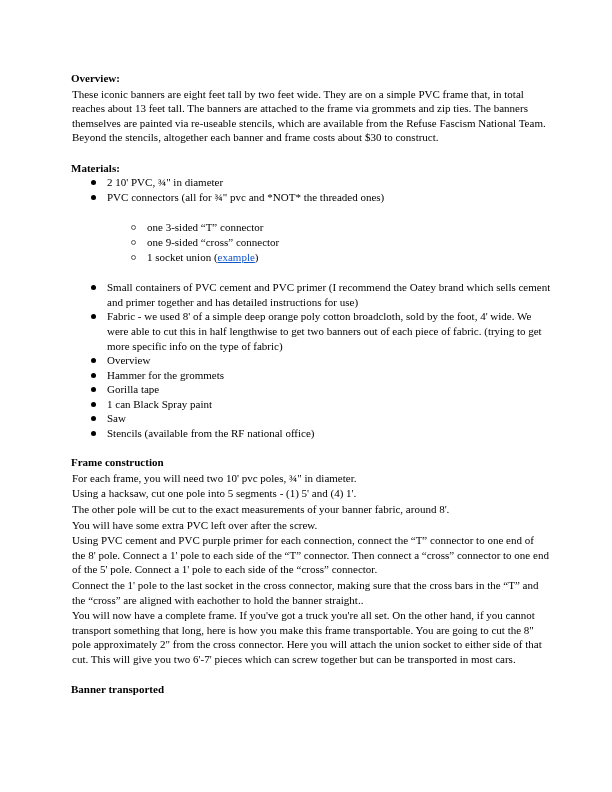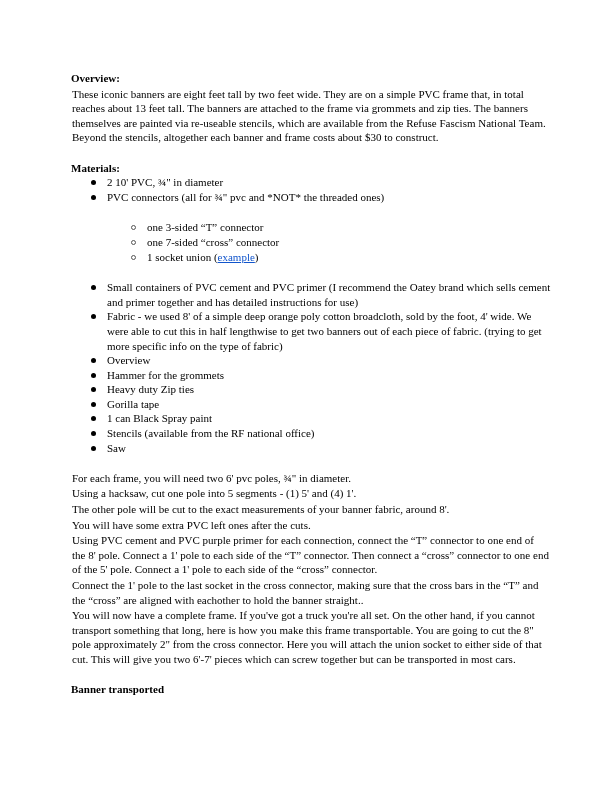--- a/index.html
+++ b/index.html
@@ -47,21 +47,21 @@
       <span>PVC connectors (all for ¾" pvc and *NOT* the threaded ones)</span>
     </li>
     <li style="padding-left:0">
       <ul class="l2">
         <li>
           <span class="bullet"></span>
           <span>one 3-sided “T” connector</span>
         </li>
         <li>
           <span class="bullet"></span>
-          <span>one 7-sided “cross” connector</span>
+          <span>one 9-sided “cross” connector</span>
         </li>
         <li>
           <span class="bullet"></span>
           <span>1 socket union (</span><a class="link" href="#">example</a><span>)</span>
         </li>
       </ul>
     </li>
     <li>
       <span class="bullet"></span>
       <span>Small containers of PVC cement and PVC primer (I recommend the Oatey brand which sells cement and primer together and has detailed instructions for use)</span>
@@ -73,46 +73,43 @@
     <li>
       <span class="bullet"></span>
       <span>Overview</span>
     </li>
     <li>
       <span class="bullet"></span>
       <span>Hammer for the grommets</span>
     </li>
     <li>
       <span class="bullet"></span>
-      <span>Heavy duty Zip ties</span>
-    </li>
-    <li>
-      <span class="bullet"></span>
       <span>Gorilla tape</span>
     </li>
     <li>
       <span class="bullet"></span>
       <span>1 can Black Spray paint</span>
     </li>
     <li>
       <span class="bullet"></span>
-      <span>Stencils (available from the RF national office)</span>
+      <span>Saw</span>
     </li>
     <li>
       <span class="bullet"></span>
-      <span>Saw</span>
+      <span>Stencils (available from the RF national office)</span>
     </li>
   </ul>
 
   <div class="spacer"></div>
 
-  <p>For each frame, you will need two 6' pvc poles, ¾" in diameter.</p>
+  <p class="heading">Frame construction</p>
+  <p>For each frame, you will need two 10' pvc poles, ¾" in diameter.</p>
   <p>Using a hacksaw, cut one pole into 5 segments - (1) 5' and (4) 1'.</p>
   <p>The other pole will be cut to the exact measurements of your banner fabric, around 8'.</p>
-  <p>You will have some extra PVC left ones after the cuts.</p>
+  <p>You will have some extra PVC left over after the screw.</p>
   <p>Using PVC cement and PVC purple primer for each connection, connect the “T” connector to one end of the 8' pole. Connect a 1' pole to each side of the “T” connector. Then connect a “cross” connector to one end of the 5' pole. Connect a 1' pole to each side of the “cross” connector.</p>
   <p>Connect the 1' pole to the last socket in the cross connector, making sure that the cross bars in the “T” and the “cross” are aligned with eachother to hold the banner straight..</p>
   <p>You will now have a complete frame. If you've got a truck you're all set. On the other hand, if you cannot transport something that long, here is how you make this frame transportable. You are going to cut the 8" pole approximately 2" from the cross connector. Here you will attach the union socket to either side of that cut. This will give you two 6'-7' pieces which can screw together but can be transported in most cars.</p>
 
   <div class="spacer"></div>
 
   <p class="heading">Banner transported</p>
 </div>
 
 </body></html>

